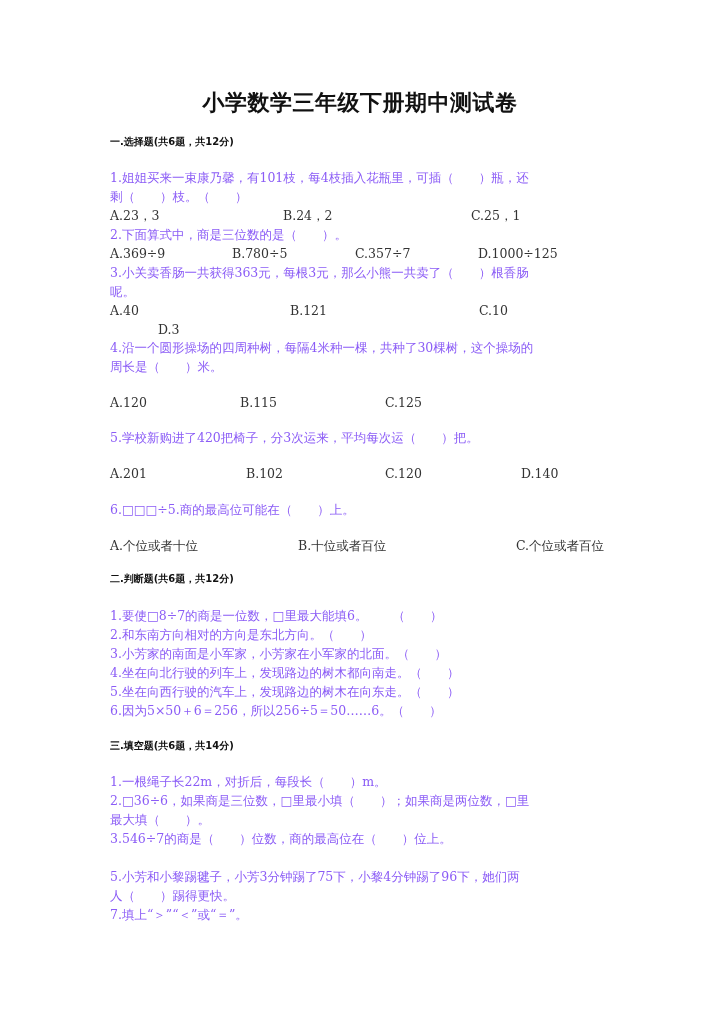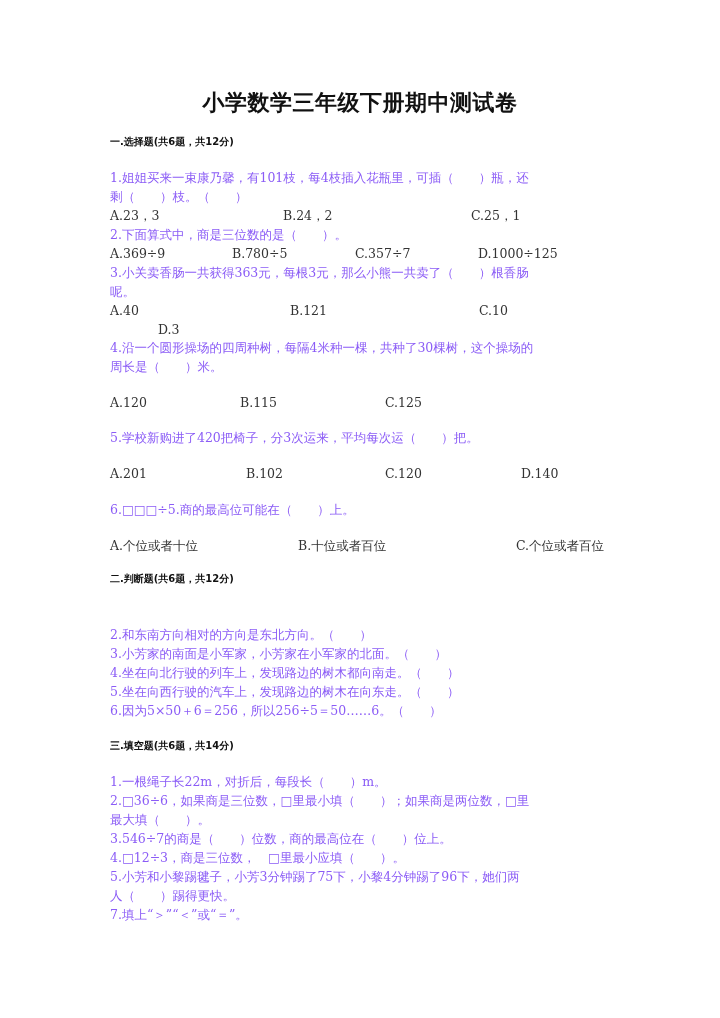--- a/index.html
+++ b/index.html
@@ -63,28 +63,28 @@
   <div class="opt" style="top:466px; left:246px;">B.102</div>
   <div class="opt" style="top:466px; left:385px;text-align:center;">C.120</div>
   <div class="opt" style="top:466px; left:521px;">D.140</div>
 
   <div class="line" style="top:500px;">6.□□□÷5.商的最高位可能在（　　）上。</div>
   <div class="opt" style="top:538px; left:110px;">A.个位或者十位</div>
   <div class="opt" style="top:538px; left:298px;">B.十位或者百位</div>
   <div class="opt" style="top:538px; left:486px;margin-left:30px;">C.个位或者百位</div>
 
   <div class="sec-head" style="top:572px;">二.判断题(共6题，共12分)</div>
+  <div class="line" style="top:606px;">1.要使□8÷7的商是一位数，□里最大能填6。　　（　　）</div>
   <div class="line" style="top:625px;">2.和东南方向相对的方向是东北方向。（　　）</div>
   <div class="line" style="top:644px;">3.小芳家的南面是小军家，小芳家在小军家的北面。（　　）</div>
   <div class="line" style="top:663px;">4.坐在向北行驶的列车上，发现路边的树木都向南走。（　　）</div>
   <div class="line" style="top:682px;">5.坐在向西行驶的汽车上，发现路边的树木在向东走。（　　）</div>
   <div class="line" style="top:701px;">6.因为5×50＋6＝256，所以256÷5＝50……6。（　　）</div>
 
   <div class="sec-head" style="top:739px;">三.填空题(共6题，共14分)</div>
   <div class="line" style="top:772px;">1.一根绳子长22m，对折后，每段长（　　）m。</div>
   <div class="line" style="top:791px;">2.□36÷6，如果商是三位数，□里最小填（　　）；如果商是两位数，□里</div>
   <div class="line" style="top:810px;">最大填（　　）。</div>
   <div class="line" style="top:829px;">3.546÷7的商是（　　）位数，商的最高位在（　　）位上。</div>
-  <div class="line" style="top:848px;">4.□12÷3，商是三位数，　□里最小应填（　　）。</div>
   <div class="line" style="top:867px;">5.小芳和小黎踢毽子，小芳3分钟踢了75下，小黎4分钟踢了96下，她们两</div>
   <div class="line" style="top:886px;">人（　　）踢得更快。</div>
   <div class="line" style="top:905px;">7.填上“＞”“＜”或“＝”。</div>
 </div>
 
 </body></html>

